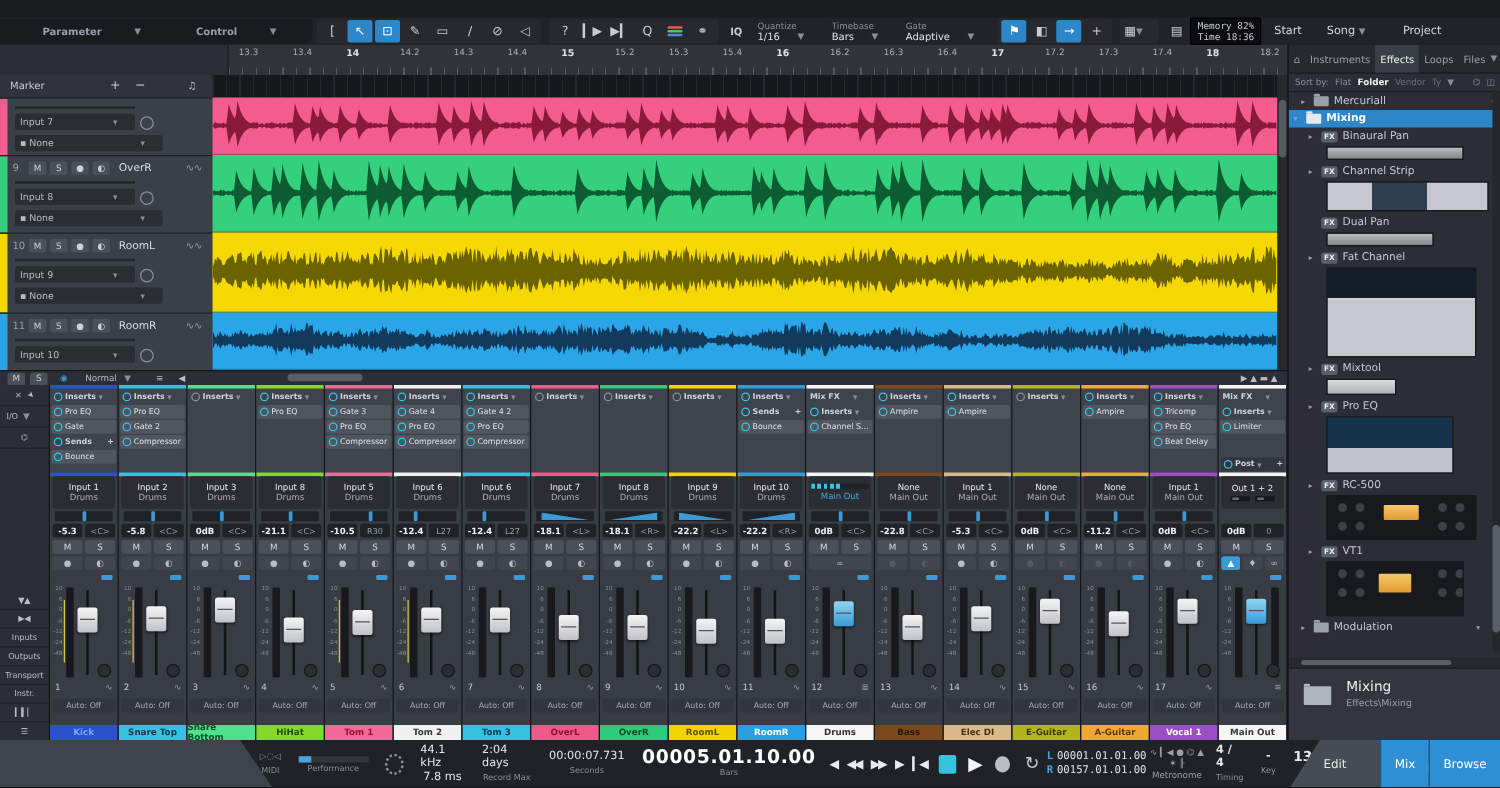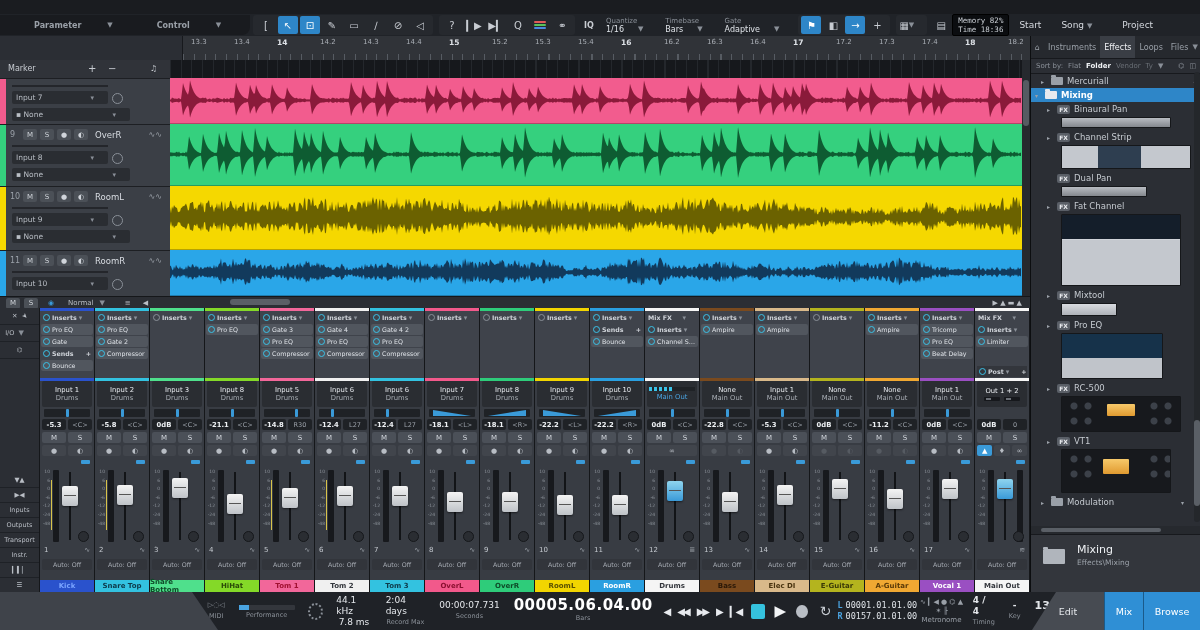--- a/index.html
+++ b/index.html
@@ -659,21 +659,21 @@
           </div>
           <div class="cbar" style="top: 70px; background: rgb(242, 103, 154);"></div>
           <div class="namebox">
             <div class="nb1">Input 5</div>
             <div class="nb2">Drums</div>
           </div>
           <div class="panrow">
             <div style="position: absolute; left: calc(70% - 1.5px); top: 0px; width: 3px; height: 8px; background: rgb(58, 154, 216); border-radius: 1px;"></div>
           </div>
           <div class="valrow">
-            <b>-14.8</b>
+            <b>-10.5</b>
             <i>R30</i>
           </div>
           <div class="msrow">
             <div>M</div>
             <div>S</div>
           </div>
           <div class="rmrow">
             <div>●</div>
             <div>◐</div>
           </div>
@@ -1494,21 +1494,21 @@
     </div>
     <div class="tstack">
       <span class="v" style="font-weight:normal">2:04 days</span>
       <span class="l">Record Max</span>
     </div>
     <div class="tstack">
       <span class="v" style="font-weight:normal">00:00:07.731</span>
       <span class="l">Seconds</span>
     </div>
     <div class="tstack">
-      <span class="bigtime">00005.06.04.00</span>
+      <span class="bigtime">00005.01.10.00</span>
       <span class="l">Bars</span>
     </div>
     <span class="transbtn">◀</span>
     <span class="transbtn">◀◀</span>
     <span class="transbtn">▶▶</span>
     <span class="transbtn">▶</span>
     <span class="transbtn">▎◀</span>
     <div id="stopbtn"></div>
     <span id="playbtn">▶</span>
     <div id="recbtn"></div>

